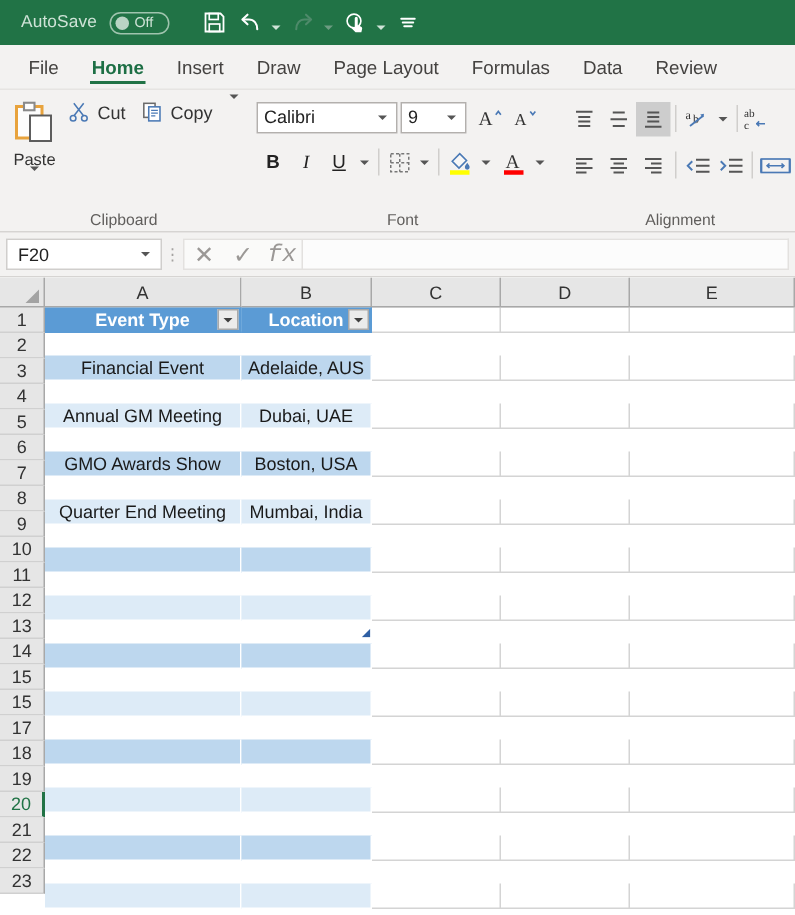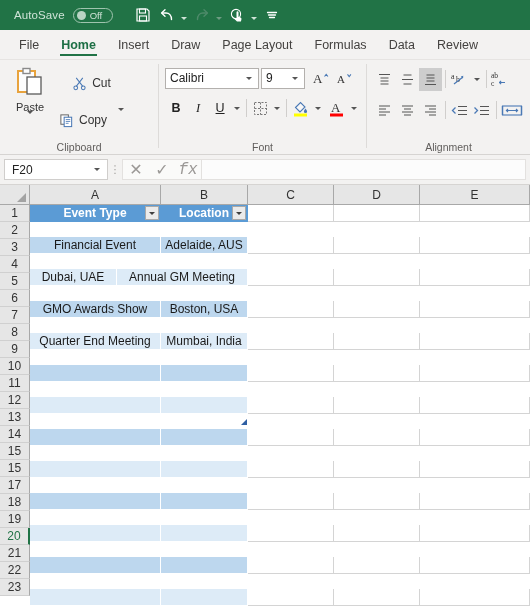--- a/index.html
+++ b/index.html
@@ -69,21 +69,21 @@
   }
   .group-sep { width: 1px; background: #dddbd9; margin: 4px 0 6px 0; }
 
   
   .paste-btn {
     width: 48px; display: flex; flex-direction: column;
     align-items: center; justify-content: flex-start; padding-top: 2px;
   }
   .paste-label { font-size: 11px; color: #333; margin-top: 1px; }
   .paste-caret { margin-top: 1px; }
-  .clip-right { display: flex; flex-direction: column; justify-content: center; gap: 16px; padding-left: 2px; align-items: center; }
+  .clip-right { display: flex; justify-content: center; gap: 4px; padding-left: 2px; }
   .cmd { display: flex; align-items: center; height: 21px; padding: 0 3px; gap: 5px; }
   .cmd-label { font-size: 12px; color: #333; white-space: nowrap; }
 
   
   .font-row1 { display: flex; align-items: center; gap: 0px; height: 24px; }
   .font-row2 { display: flex; align-items: center; height: 26px; margin-top: 5px; }
   .combo {
     height: 21px; border: 1px solid #b3b0ad; background: #fff;
     display: flex; align-items: center; padding: 0 2px 0 4px;
   }
@@ -492,22 +492,22 @@
           <div class="cell" style="width: 110px;"></div>
         </div>
         <div class="grow">
           <div class="cell band-a" style="width: 131px;">Financial Event</div>
           <div class="cell band-a" style="width: 87px;">Adelaide, AUS</div>
           <div class="cell" style="width: 86px;"></div>
           <div class="cell" style="width: 86px;"></div>
           <div class="cell" style="width: 110px;"></div>
         </div>
         <div class="grow">
+          <div class="cell band-b" style="width: 131px;">Annual GM Meeting</div>
           <div class="cell band-b" style="width: 87px;">Dubai, UAE</div>
-          <div class="cell band-b" style="width: 131px;">Annual GM Meeting</div>
           <div class="cell" style="width: 86px;"></div>
           <div class="cell" style="width: 86px;"></div>
           <div class="cell" style="width: 110px;"></div>
         </div>
         <div class="grow">
           <div class="cell band-a" style="width: 131px;">GMO Awards Show</div>
           <div class="cell band-a" style="width: 87px;">Boston, USA</div>
           <div class="cell" style="width: 86px;"></div>
           <div class="cell" style="width: 86px;"></div>
           <div class="cell" style="width: 110px;"></div>

